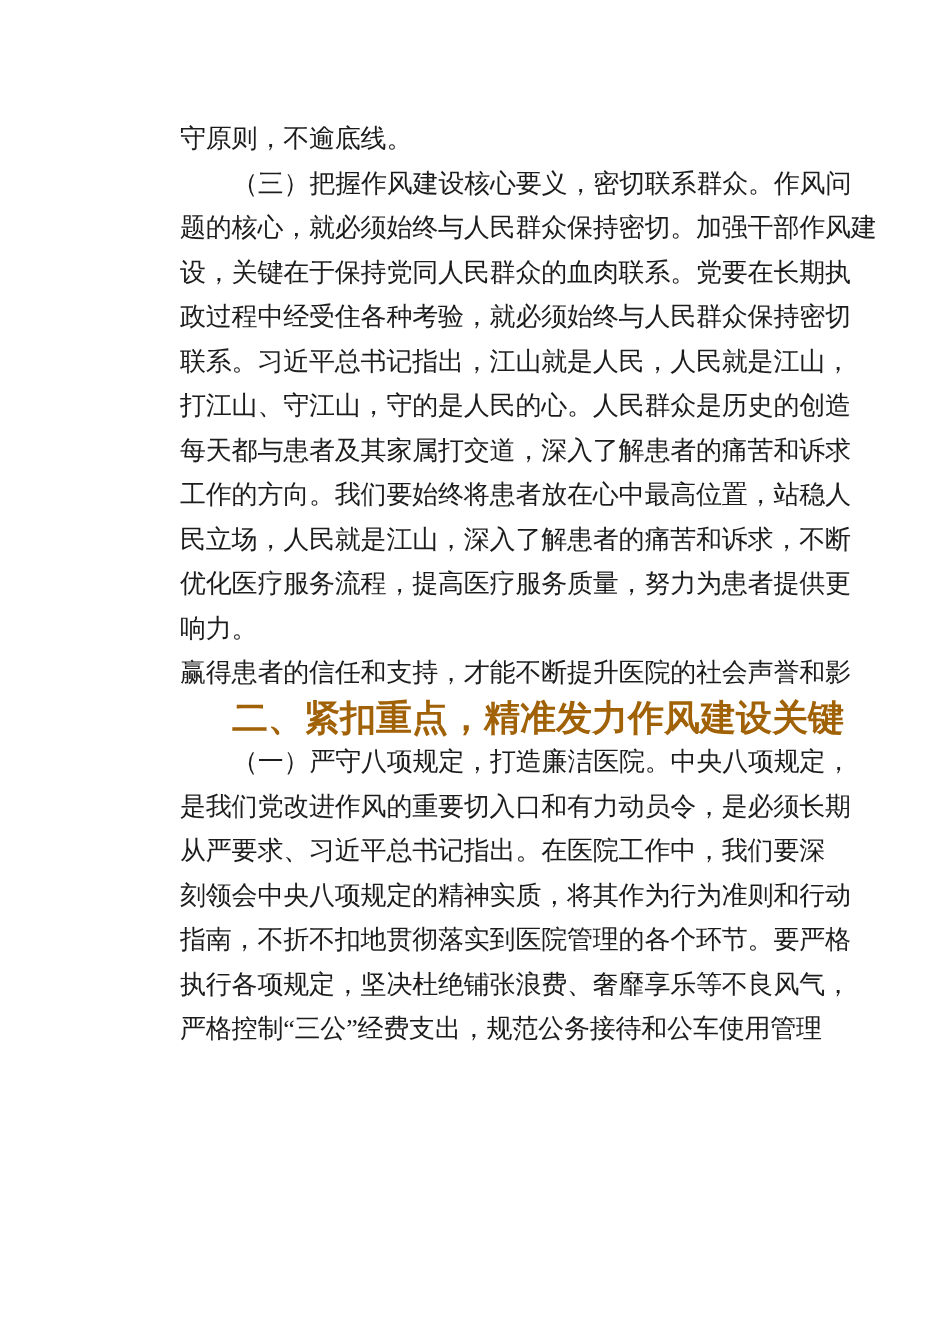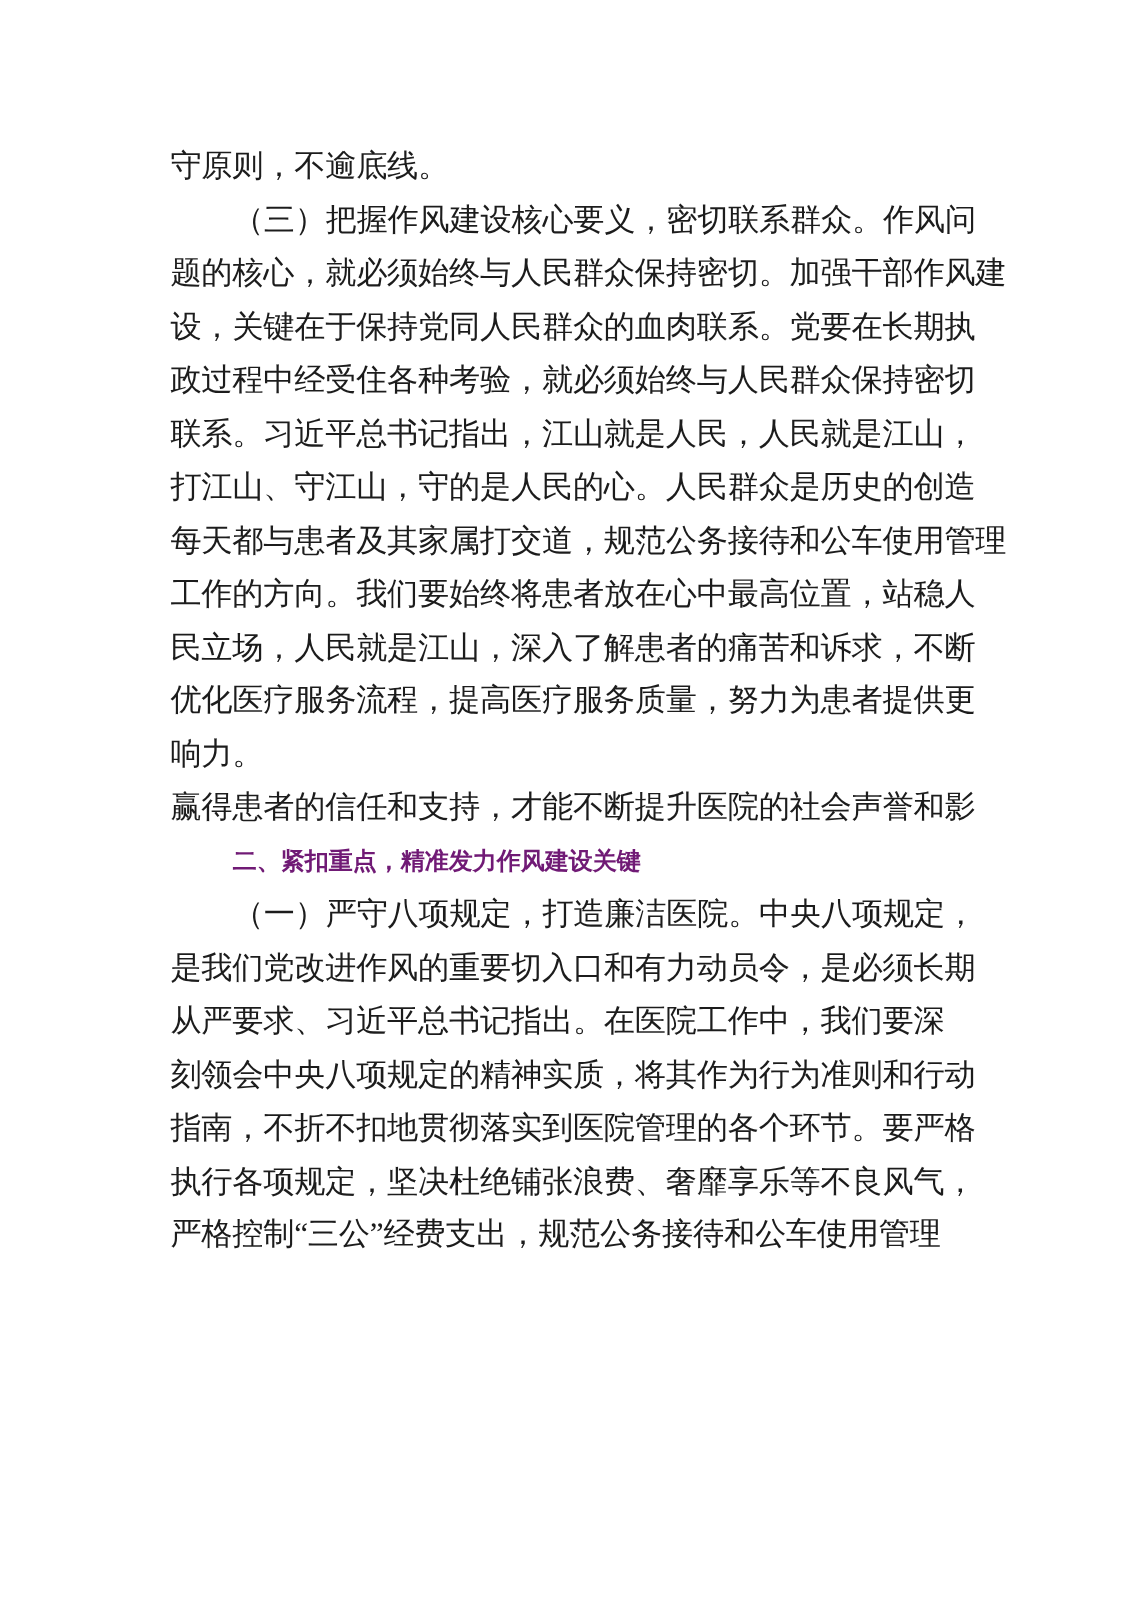--- a/index.html
+++ b/index.html
@@ -20,45 +20,46 @@
     top: 117px;
     width: 680px;
   }
   .line {
     font-family: "Liberation Serif", "DejaVu Serif", serif;
     font-size: 26px;
     line-height: 44.5px;
     color: #1c1c1c;
     white-space: nowrap;
     letter-spacing: -0.2px;
+    margin-left: 38px;
   }
   .line.indent {
     text-indent: 52px;
   }
   .line.heading {
     font-family: "Liberation Sans", "DejaVu Sans", sans-serif;
     font-weight: 700;
-    font-size: 20px;
-    color: #701a75;
+    font-size: 36px;
+    color: #a16207;
     letter-spacing: 0;
   }
 </style>
 </head>
 <body>
 
 <div class="page">
   <div class="textblock">
       <div class="line">守原则，不逾底线。</div>
       <div class="line indent">（三）把握作风建设核心要义，密切联系群众。作风问</div>
       <div class="line">题的核心，就必须始终与人民群众保持密切。加强干部作风建</div>
       <div class="line">设，关键在于保持党同人民群众的血肉联系。党要在长期执</div>
       <div class="line">政过程中经受住各种考验，就必须始终与人民群众保持密切</div>
       <div class="line">联系。习近平总书记指出，江山就是人民，人民就是江山，</div>
       <div class="line">打江山、守江山，守的是人民的心。人民群众是历史的创造</div>
-      <div class="line">每天都与患者及其家属打交道，规范公务接待和公车使用管理</div>
+      <div class="line">每天都与患者及其家属打交道，深入了解患者的痛苦和诉求</div>
       <div class="line">工作的方向。我们要始终将患者放在心中最高位置，站稳人</div>
       <div class="line">民立场，人民就是江山，深入了解患者的痛苦和诉求，不断</div>
       <div class="line">优化医疗服务流程，提高医疗服务质量，努力为患者提供更</div>
       <div class="line">响力。</div>
       <div class="line">赢得患者的信任和支持，才能不断提升医院的社会声誉和影</div>
       <div class="line indent heading">二、紧扣重点，精准发力作风建设关键</div>
       <div class="line indent">（一）严守八项规定，打造廉洁医院。中央八项规定，</div>
       <div class="line">是我们党改进作风的重要切入口和有力动员令，是必须长期</div>
       <div class="line">从严要求、习近平总书记指出。在医院工作中，我们要深</div>
       <div class="line">刻领会中央八项规定的精神实质，将其作为行为准则和行动</div>

